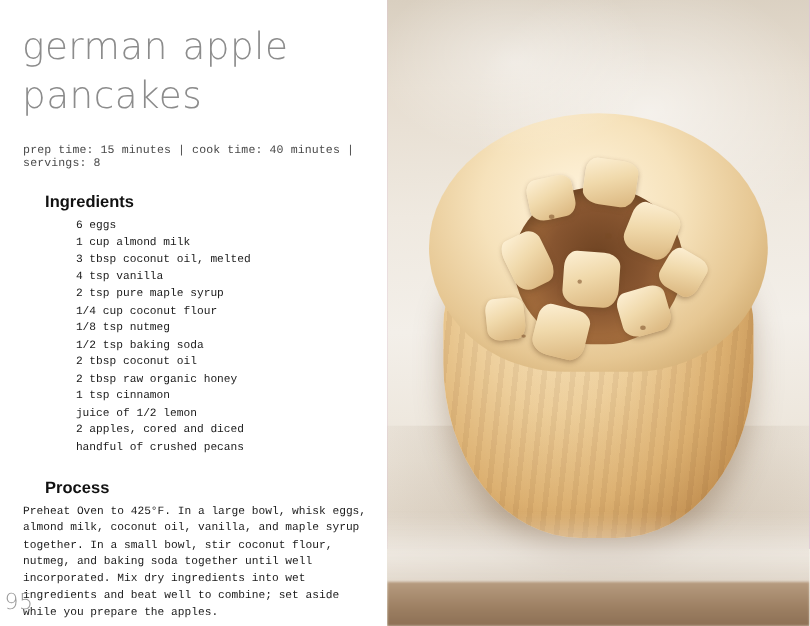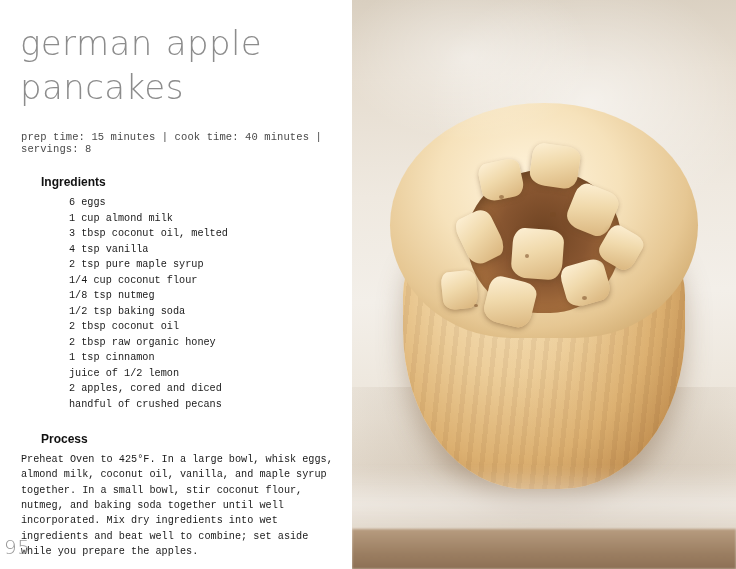--- a/index.html
+++ b/index.html
@@ -48,21 +48,21 @@
     font-family: Liberation Mono, monospace;
     font-size: 10.5px;
     color: #4a4a4a;
     letter-spacing: 0.1px;
   }
 
   .section-head {
     margin: 20px 0 6px 3px;
     font-family: "Liberation Sans", sans-serif;
     font-weight: bold;
-    font-size: 12px;
+    font-size: 15px;
     color: #111111;
     padding-left: 20px;
   }
 
   .ingredients {
     margin: 0 0 0 3px;
     padding: 0;
     list-style: none;
     font-family: "Liberation Mono", monospace;
     font-size: 10.2px;

